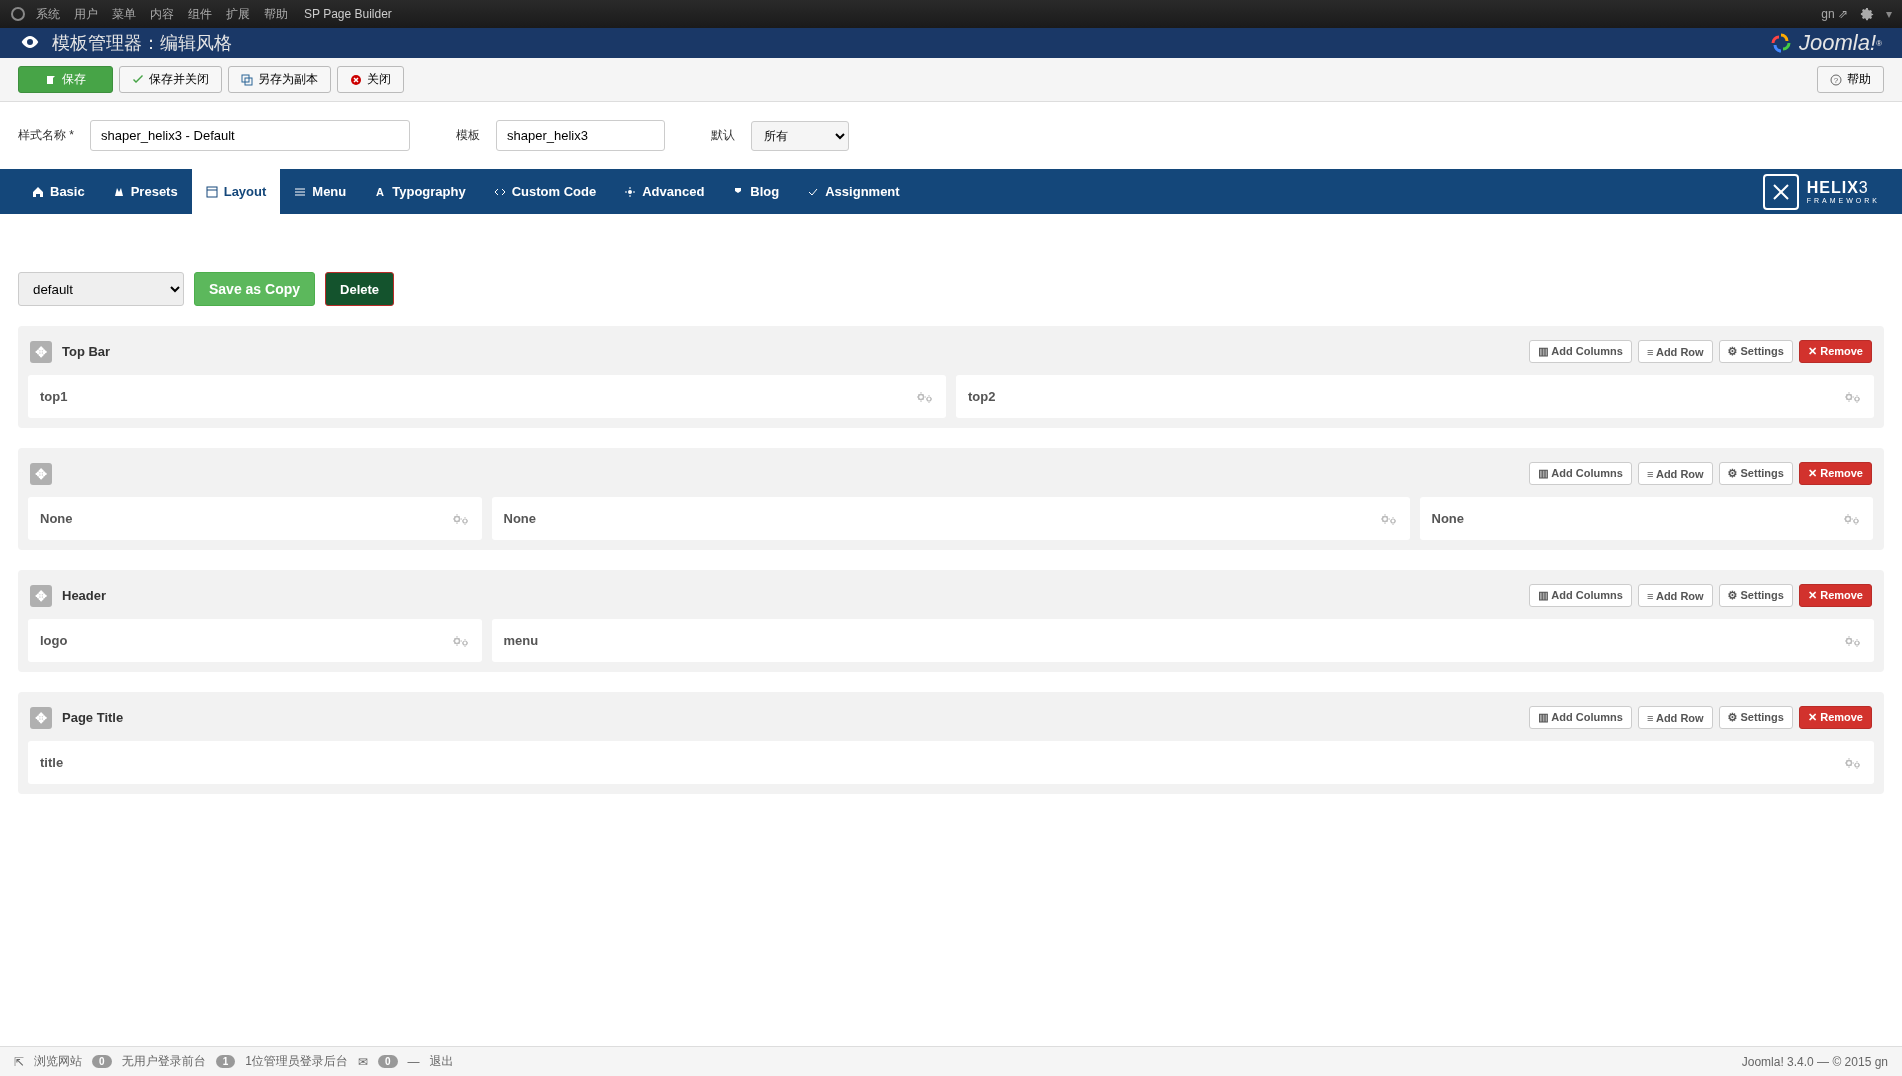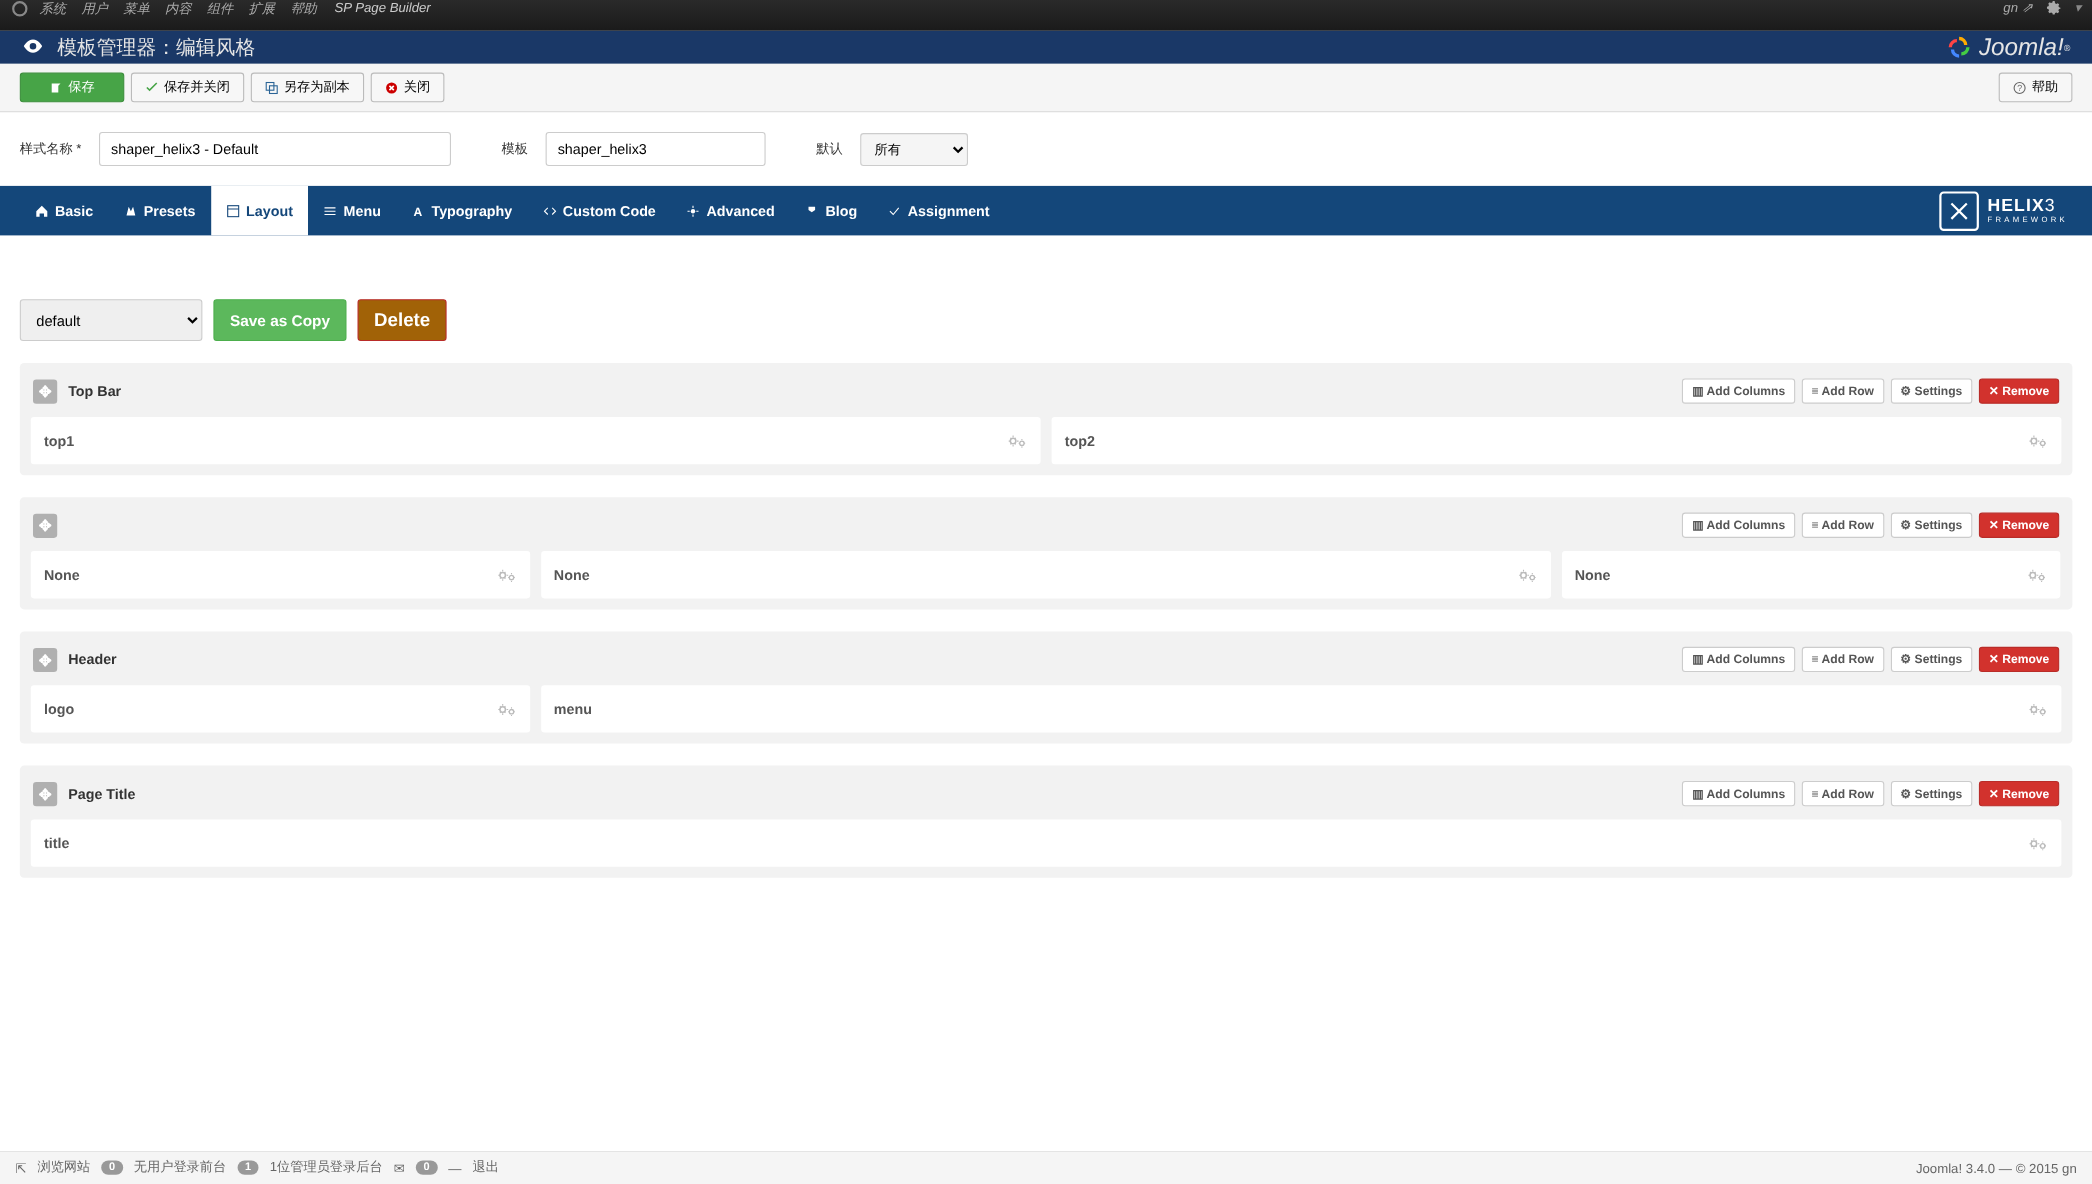--- a/index.html
+++ b/index.html
@@ -1,19 +1,19 @@
 <!DOCTYPE html>
 <html><head>
 <meta charset="utf-8">
 <style>
 * { margin: 0; padding: 0; box-sizing: border-box; }
 body { font-family: -apple-system, "Helvetica Neue", Arial, sans-serif; font-size: 13px; color: #333; background: #fff; }
 
 
-.topbar { background: #1a3a5a; background: linear-gradient(#2a2a2a, #1a1a1a); height: 28px; display: flex; align-items: flex-start; padding: 0 10px; color: #aaa; font-size: 12px; font-style: italic; }
+.topbar { background: #1a3a5a; background: linear-gradient(#2a2a2a, #1a1a1a); height: 28px; display: flex; align-items: center; padding: 0 10px; color: #aaa; font-size: 12px; }
 .topbar .joomla-icon { width: 16px; height: 16px; margin-right: 10px; display: inline-flex; }
 .topbar .menu-items { display: flex; gap: 14px; }
 .topbar .menu-items span { cursor: pointer; }
 .topbar .sp-builder { margin-left: 16px; color: #ccc; }
 .topbar .right { margin-left: auto; display: flex; align-items: center; gap: 12px; }
 .topbar .gear { width: 14px; height: 14px; }
 
 
 .pagehead { background: #1a3867; height: 30px; display: flex; align-items: center; padding: 0 20px; color: #e5e5e5; }
 .pagehead .eye { margin-right: 12px; }
@@ -30,40 +30,40 @@
 .btn-close .ico { color: #c00; }
 .btn-copy .ico { color: #2a6496; }
 .btn-tick .ico { color: #47a447; }
 .toolbar .help { margin-left: auto; }
 
 
 .formrow { padding: 18px; display: flex; align-items: center; gap: 10px; }
 .formrow label { font-size: 12px; color: #333; margin-right: 6px; }
 .formrow input[type=text] { border: 1px solid #ccc; padding: 7px 10px; border-radius: 3px; font-size: 13px; }
 .formrow .wide { width: 320px; }
-.formrow .med { width: 200px; }
+.formrow .med { width: 169px; }
 .formrow select { border: 1px solid #ccc; padding: 6px 8px; border-radius: 3px; font-size: 12px; width: 98px; background: #f5f5f5; }
 .formrow .gap { width: 26px; }
 
 
 .bluetabs { background: #14477a; display: flex; align-items: stretch; color: #fff; font-size: 13px; height: 45px; padding: 0 18px; }
 .bluetabs .tab { display: flex; align-items: center; gap: 6px; padding: 0 14px; cursor: pointer; font-weight: 700; }
 .bluetabs .tab.active { background: #fff; color: #14477a; }
 .bluetabs .tab svg { width: 12px; height: 12px; }
 .bluetabs .helix { margin-left: auto; display: flex; align-items: center; gap: 8px; padding-right: 4px; }
 .bluetabs .helix-box { border: 2px solid #fff; width: 36px; height: 36px; display: flex; justify-content: center; align-items: center; border-radius: 4px; }
 .bluetabs .helix-txt { font-size: 16px; font-weight: 700; letter-spacing: 1px; }
 .bluetabs .helix-txt small { display: block; font-size: 7px; letter-spacing: 3px; font-weight: 400; }
 
 
 .builder { padding: 18px; }
 .builder-top { display: flex; gap: 10px; margin-bottom: 20px; margin-top: 40px; }
 .builder-top select { border: 1px solid #ccc; padding: 7px 10px; width: 166px; border-radius: 3px; }
 .btn-green { background: #5cb85c; border: 1px solid #4cae4c; color: #fff; padding: 8px 14px; border-radius: 3px; font-size: 14px; font-weight: 700; cursor: pointer; }
-.btn-red { background: #a16207; border: 1px solid #b92c28; color: #fff; padding: 8px 14px; border-radius: 3px; font-size: 17px; font-weight: 700; cursor: pointer; }
+.btn-red { background: #14532d; border: 1px solid #b92c28; color: #fff; padding: 8px 14px; border-radius: 3px; font-size: 13px; font-weight: 700; cursor: pointer; }
 
 .layout-row { background: #f2f2f2; border-radius: 4px; padding: 10px; margin-bottom: 20px; }
 .layout-row-head { display: flex; align-items: center; padding: 4px 2px 12px 2px; }
 .drag-handle { background: #b0b0b0; color: #fff; width: 22px; height: 22px; border-radius: 3px; display: flex; align-items: center; justify-content: center; font-size: 14px; font-weight: 700; margin-right: 10px; cursor: move; }
 .row-title { font-size: 13px; font-weight: 700; flex: 1; }
 .row-actions { display: flex; gap: 6px; margin-left: 34px; }
 .row-actions .ab { background: #fff; border: 1px solid #ccc; padding: 4px 8px; border-radius: 3px; font-size: 11px; font-weight: 700; cursor: pointer; display: inline-flex; align-items: center; gap: 4px; color: #555; }
 .row-actions .ab.remove { background: #d2322d; border-color: #b92c28; color: #fff; }
 
 .cols { display: flex; gap: 10px; }

